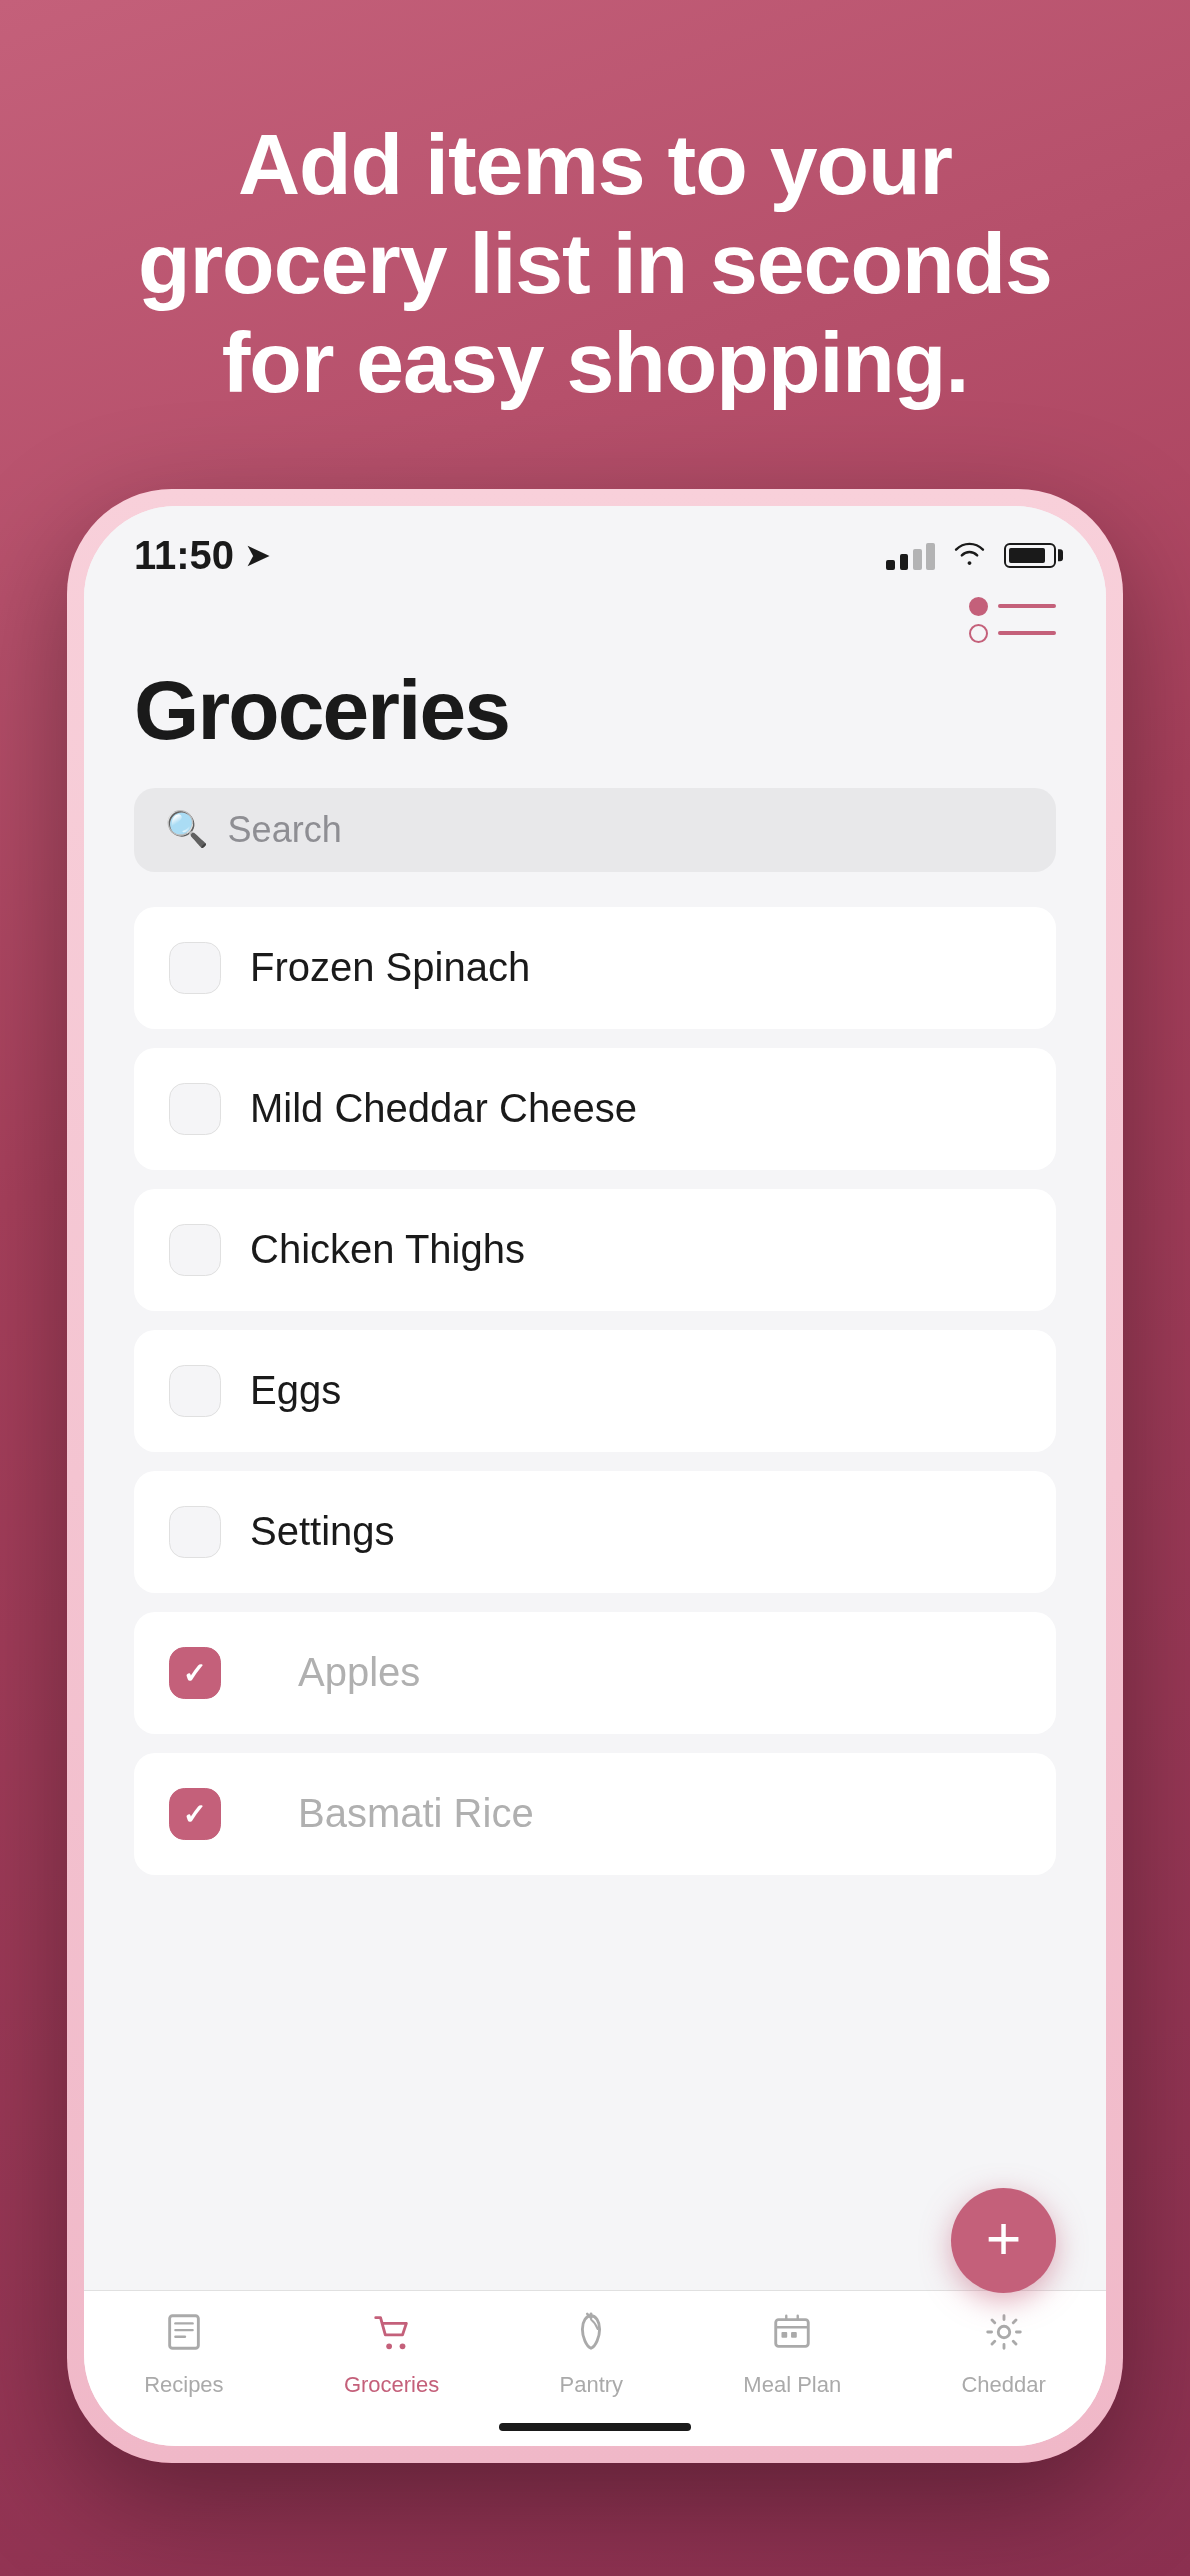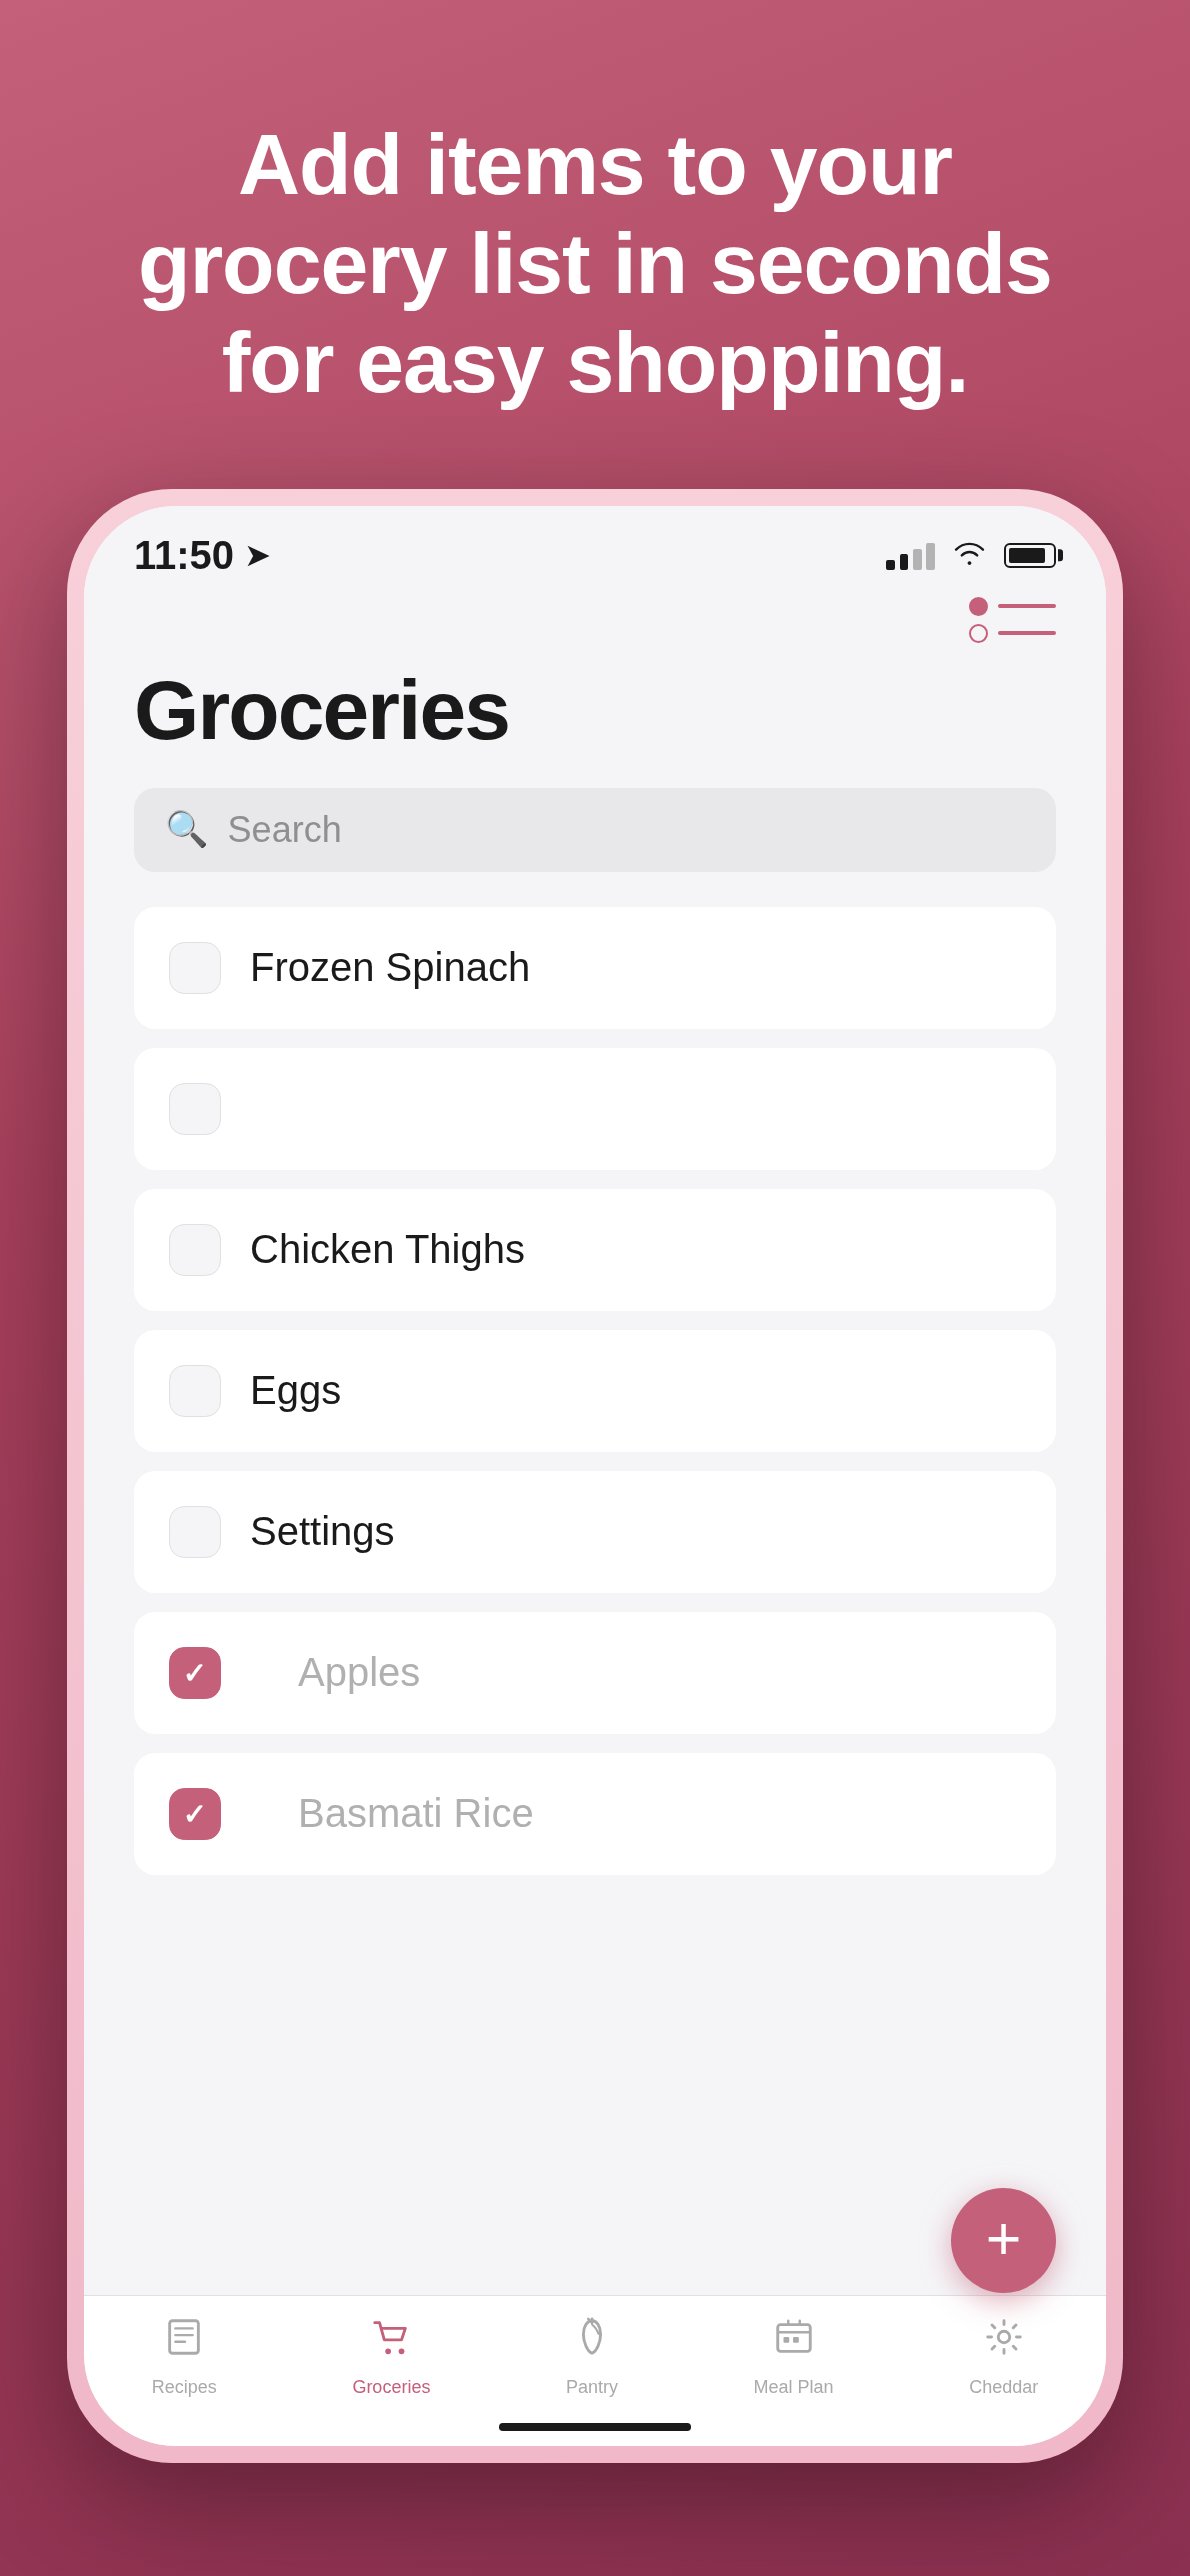--- a/index.html
+++ b/index.html
@@ -260,21 +260,21 @@
       padding: 0 19px;
     }
     .tab-icon {
       font-size: 44px;
       color: #aaaaaa;
     }
     .tab-icon.active {
       color: #c4607a;
     }
     .tab-label {
-      font-size: 18px;
+      font-size: 22px;
       color: #aaaaaa;
     }
     .tab-label.active {
       color: #c4607a;
     }
     .home-indicator {
       height: 9.6px;
       display: flex;
       justify-content: center;
       align-items: center;
@@ -344,20 +344,21 @@
 
       <div class="list-items">
 
         <div class="list-item">
           <div class="checkbox"></div>
           <span class="item-label">Frozen Spinach</span>
         </div>
 
         <div class="list-item">
           <div class="checkbox"></div>
+          <span class="item-label">Mild Cheddar Cheese</span>
         </div>
 
         <div class="list-item">
           <div class="checkbox"></div>
           <span class="item-label">Chicken Thighs</span>
         </div>
 
         <div class="list-item">
           <div class="checkbox"></div>
           <span class="item-label">Eggs</span>

